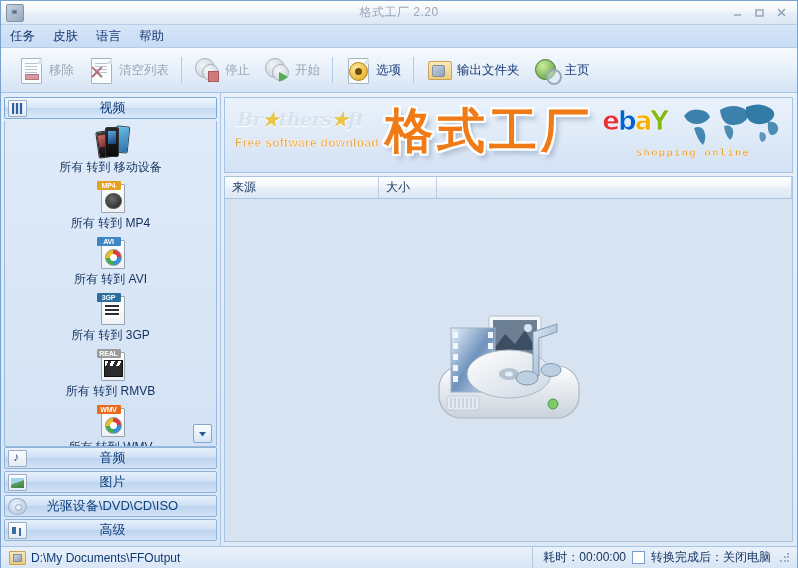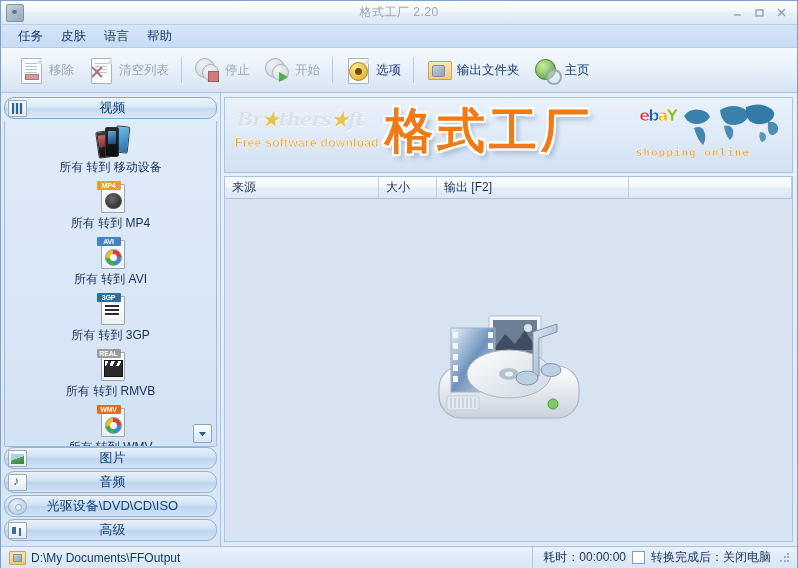--- a/index.html
+++ b/index.html
@@ -43,21 +43,20 @@
     width:20px;height:16px;display:flex;align-items:center;justify-content:center;
     color:#93a2b3;font-size:12px;line-height:1;
   }
   .win-btn svg{display:block}
 
   
   .menubar{
     height:22px;display:flex;align-items:center;
     background:linear-gradient(180deg,#d7e6f8 0%,#cfe0f6 50%,#c8dcf4 100%);
     border-bottom:1px solid #b4cbe6;
-    padding-left:8px;
   }
   .menu-item{
     padding:2px 9px;color:#1a3a73;font-size:12.5px;border-radius:2px;
   }
 
   
   .toolbar{
     height:44px;display:flex;align-items:center;
     background:linear-gradient(180deg,#f6fafd 0%,#eaf2fb 40%,#dfeaf7 75%,#d4e3f5 100%);
     border-bottom:1px solid #a9c4e2;
@@ -125,21 +124,21 @@
   .sidebar{
     width:220px;flex:0 0 220px;
     background:linear-gradient(180deg,#e3edf9,#d9e6f6);
     border-right:1px solid #a9c4e2;
     display:flex;flex-direction:column;
     padding:4px 3px 3px 3px;box-sizing:border-box;
   }
   .cat-bar{
     height:20px;display:flex;align-items:center;
     background:linear-gradient(180deg,#e8f1fc 0%,#cfe0f4 48%,#bdd4ef 52%,#d3e3f7 100%);
-    border:1px solid #8fb2d8;border-radius:10px;margin-bottom:2px;flex:0 0 auto;
+    border:1px solid #8fb2d8;border-radius:2px;margin-bottom:2px;flex:0 0 auto;
   }
   .cat-bar.sel{
     background:linear-gradient(180deg,#f0f6fd 0%,#d7e7f8 48%,#c3d9f2 52%,#dbeafa 100%);
     border-color:#7ea8d4;
   }
   .cat-ico{
     width:17px;height:15px;margin-left:3px;flex:0 0 auto;
     background:linear-gradient(180deg,#fdfdfe,#e4eaf2);
     border:1px solid #9aadc2;border-radius:1px;position:relative;
   }
@@ -258,22 +257,22 @@
     position:absolute;left:160px;top:3px;
     font-size:48px;font-weight:bold;color:#f07a15;
     letter-spacing:4px;
     text-shadow:
       -2px -2px 0 #fff, 2px -2px 0 #fff, -2px 2px 0 #fff, 2px 2px 0 #fff,
       0 -2px 0 #fff, 0 2px 0 #fff, -2px 0 0 #fff, 2px 0 0 #fff,
       4px 5px 5px rgba(120,140,165,.55);
     line-height:60px;
   }
   .ebay{
-    position:absolute;right:116px;top:10px;
-    font-family:"DejaVu Sans",sans-serif;font-weight:bold;font-size:16px;
+    position:absolute;right:125px;top:10px;
+    font-family:"DejaVu Sans",sans-serif;font-weight:bold;font-size:26px;
     letter-spacing:-2px;line-height:1;
     -webkit-text-stroke:.6px #fff;
   }
   .ebay i{font-style:normal;}
   .eb-e{color:#e53238;}.eb-b{color:#0064d2;}.eb-a{color:#f5af02;}.eb-y{color:#86b817;}
   .shop-online{
     position:absolute;right:42px;top:48px;
     font-family:"DejaVu Sans Mono",monospace;font-weight:bold;font-size:11px;
     color:#e8a23a;letter-spacing:1px;
     -webkit-text-stroke:.3px #fff;
@@ -510,27 +509,27 @@
         </div>
 
         <div class="sb-scroll-btn">
           <svg width="11" height="11" viewBox="0 0 11 11">
               <path d="M2 4 L9 4 L5.5 8.5 Z" fill="#2b5c91"></path>
             </svg>
         </div>
       </div>
 
       <div class="cat-bar">
+        <div class="cat-ico note"></div>
+        <div class="cat-title">音频</div>
+      </div>
+
+      <div class="cat-bar">
         <div class="cat-ico pic"></div>
         <div class="cat-title">图片</div>
-      </div>
-
-      <div class="cat-bar">
-        <div class="cat-ico note"></div>
-        <div class="cat-title">音频</div>
       </div>
 
       <div class="cat-bar">
         <div class="cat-ico disc"></div>
         <div class="cat-title">光驱设备\DVD\CD\ISO</div>
       </div>
 
       <div class="cat-bar">
         <div class="cat-ico adv"></div>
         <div class="cat-title">高级</div>
@@ -556,21 +555,20 @@
             <path d="M92 20 q8 -1 10 5 q1 6 -5 8 q-6 1 -5 -13z" opacity=".8"></path>
             <path d="M84 30 q6 0 6 5 q0 4 -4 5 q-4 -3 -2 -10z" opacity=".7"></path>
           </g>
         </svg>
       </div>
 
       <div class="listwrap">
         <div class="colhdr">
           <div class="col" style="width:154px">来源</div>
           <div class="col" style="width:58px">大小</div>
-          <div class="col" style="width:192px">输出 [F2]</div>
           <div class="col" style="flex:1"></div>
         </div>
         <div class="listbody">
           <svg class="ph-art" viewBox="0 0 152 120">
             <defs>
               <linearGradient id="bodyg" x1="0" y1="0" x2="0" y2="1">
                 <stop offset="0" stop-color="#ffffff"></stop>
                   <stop offset="1" stop-color="#c9d2dc"></stop>
               </linearGradient>
               <linearGradient id="filmg" x1="0" y1="0" x2="1" y2="1">

